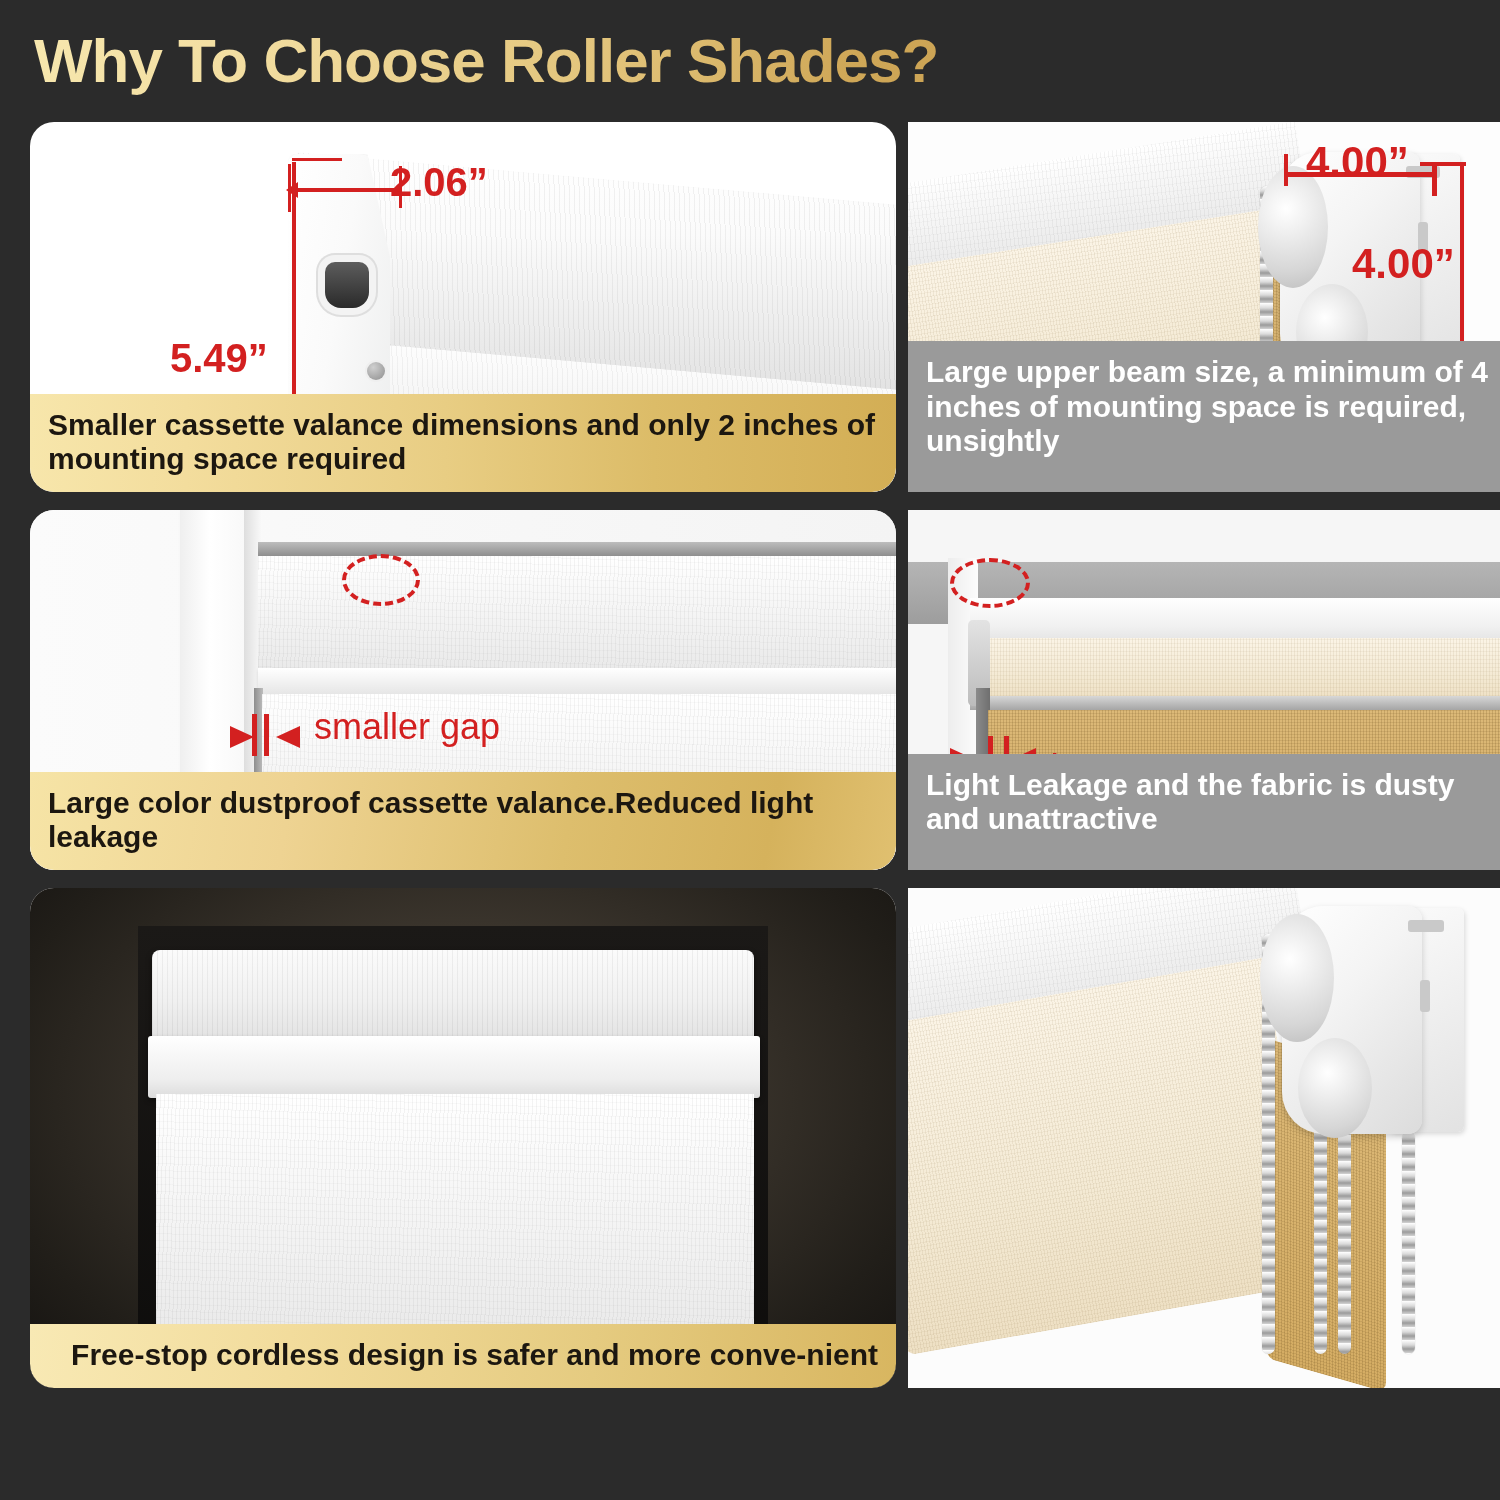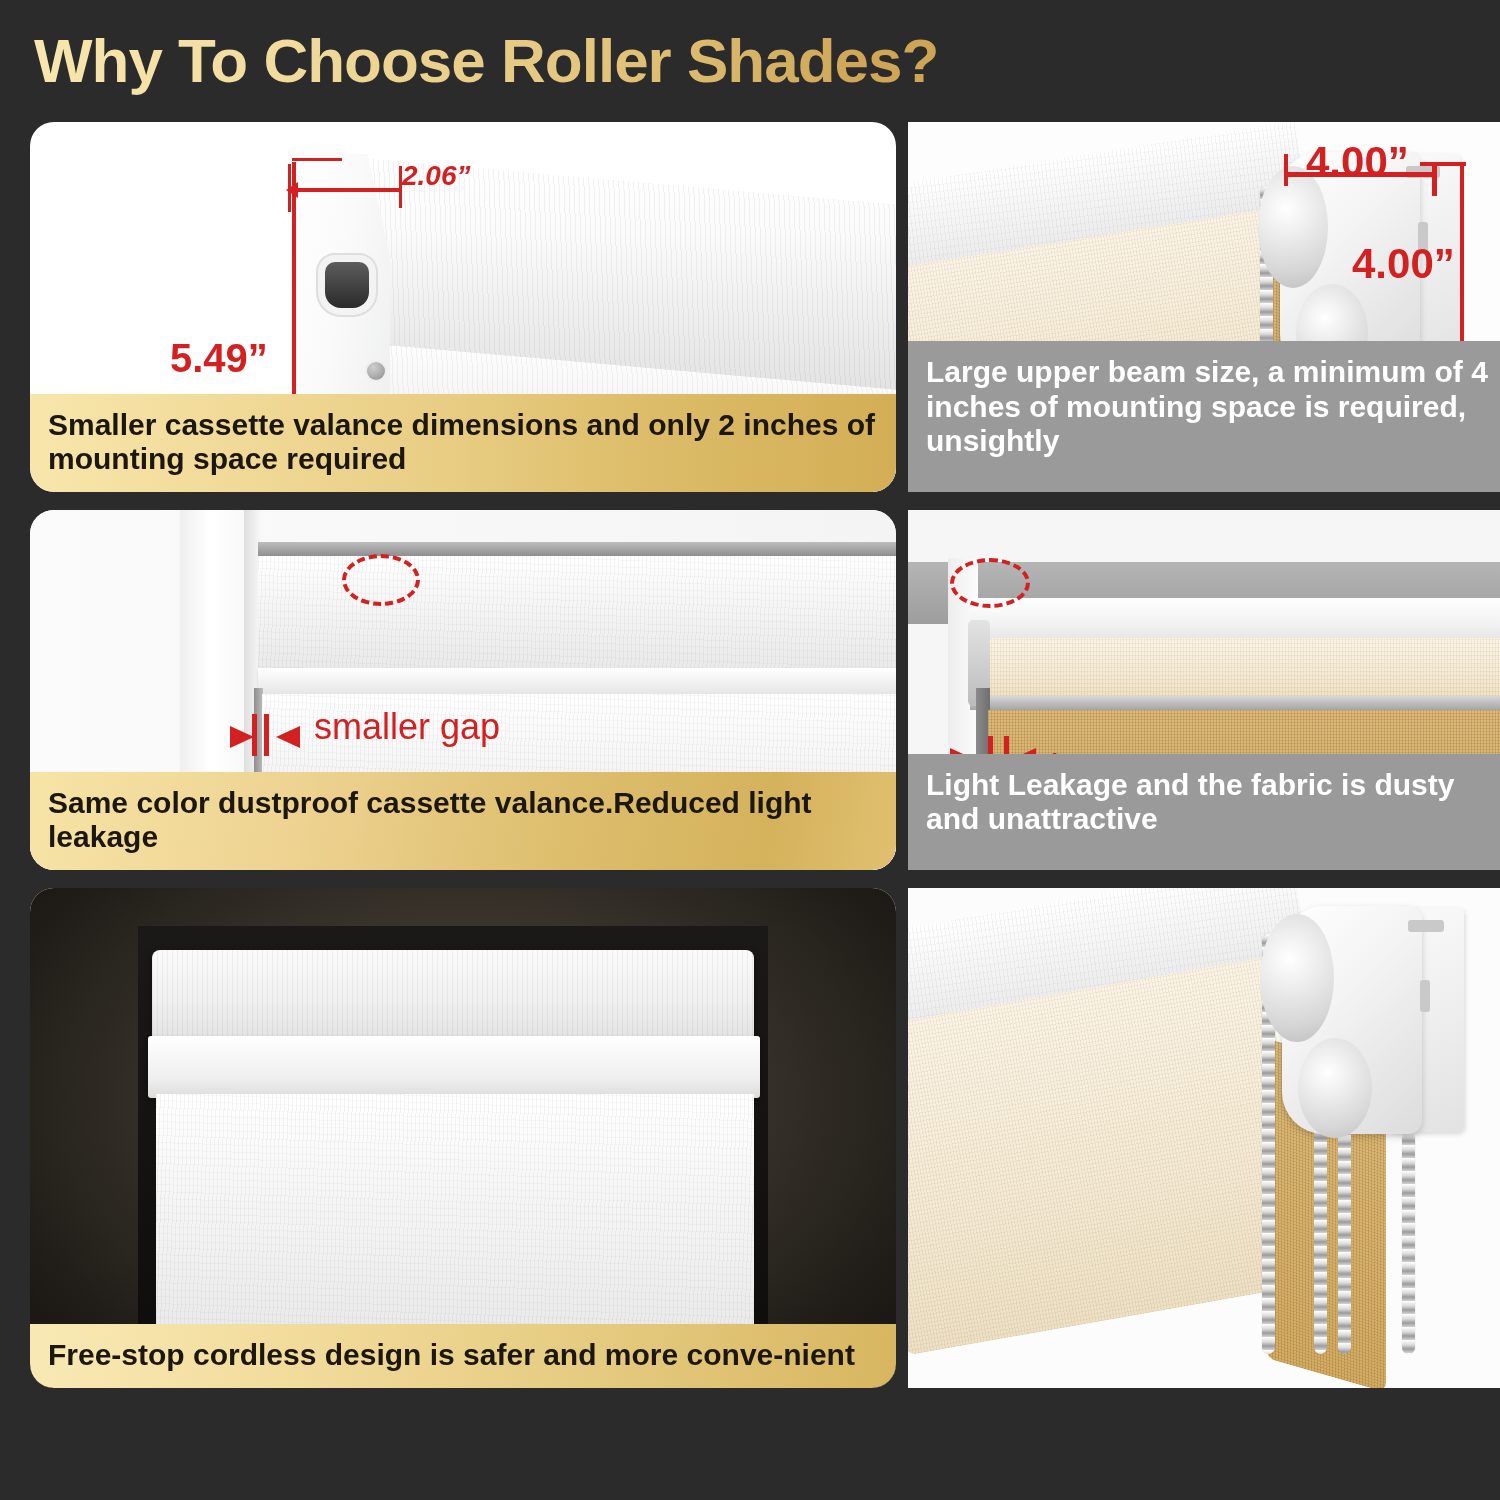--- a/index.html
+++ b/index.html
@@ -40,20 +40,21 @@
   }
   .caption.gold {
     color:#1c1710;
     background:linear-gradient(90deg,#f7e6ab 0%,#f3dd9d 18%,#e8cd83 48%,#dcbc68 72%,#d3ae55 100%);
   }
   .caption.gold.v2 {
     background:linear-gradient(100deg,#f6e4a6 0%,#eed392 30%,#ddbe6d 62%,#d5b25c 85%,#e0c070 100%);
   }
   .caption.gold.v3 {
     background:linear-gradient(95deg,#f8e9b4 0%,#f2dc9c 30%,#e5cb80 65%,#d8b660 100%);
+    text-align:right;
   }
   .caption.gray { color:#ffffff; background:#9a9a9a; padding-bottom:34px; }
   .panel.left .caption { border-radius:0 0 24px 24px;margin-top:24px; }
 
   
   .sky { position:absolute; background:#fdfdfd; }
 
   .fabric-white {
     background:
       repeating-linear-gradient(92deg, rgba(0,0,0,.045) 0 1px, rgba(255,255,255,0) 1px 4px),
@@ -307,21 +308,21 @@
     <div id="p1-fabric-drop" class="fabric-white"></div>
     <div id="p1-end-cap"></div>
     <div id="p1-slot"></div>
     <div id="p1-screw-mid"></div>
     <div id="p1-screw-low"></div>
 
     <div class="dim-line" style="left:258px;top:42px;width:3px;height:48px;"></div>
     <div class="dim-line" style="left:260px;top:66px;width:112px;height:4px;"></div>
     <div class="dim-line" style="left:369px;top:44px;width:3px;height:42px;"></div>
     <div class="dim-arrow" style="left:256px;top:60px;border-top:8px solid transparent;border-bottom:8px solid transparent;border-right:12px solid #d32020;"></div>
-    <div class="dim-label" style="left:372px;top:38px;font-size:28px;font-style:italic;">2.06”</div>
+    <div class="dim-label" style="left:360px;top:38px;font-size:40px;">2.06”</div>
 
     <div class="dim-line" style="left:262px;top:36px;width:50px;height:3px;"></div>
     <div class="dim-line" style="left:262px;top:40px;width:4px;height:318px;"></div>
     <div class="dim-line" style="left:246px;top:356px;width:50px;height:3px;"></div>
     <div class="dim-label" style="left:140px;top:214px;font-size:40px;">5.49”</div>
   </div>
   <div class="caption gold">Smaller cassette valance dimensions and only 2 inches of mounting space required</div>
 </div>
 
 <div class="panel right row1">
@@ -368,21 +369,21 @@
     <div id="p3-shade-bottom" class="fabric-white"></div>
 
     <div class="dashed-ellipse" style="left:312px;top:44px;width:78px;height:52px;"></div>
 
     <div class="dim-arrow" style="left:200px;top:216px;border-top:11px solid transparent;border-bottom:11px solid transparent;border-left:24px solid #d32020;"></div>
     <div class="dim-line" style="left:222px;top:204px;width:5px;height:42px;"></div>
     <div class="dim-line" style="left:234px;top:204px;width:5px;height:42px;"></div>
     <div class="dim-arrow" style="left:246px;top:216px;border-top:11px solid transparent;border-bottom:11px solid transparent;border-right:24px solid #d32020;"></div>
     <div class="dim-label" style="left:284px;top:196px;font-size:36px;font-weight:normal;">smaller gap</div>
   </div>
-  <div class="caption gold v2">Same color dustproof cassette valance.Reduced light leakage</div>
+  <div class="caption gold v2">Large color dustproof cassette valance.Reduced light leakage</div>
 </div>
 
 <div class="panel right row2">
   <div class="stage">
     <div id="p4-bg"></div>
     <div id="p4-wallband"></div>
     <div id="p4-frame-left"></div>
     <div id="p4-tube"></div>
     <div id="p4-cream" class="fabric-cream"></div>
     <div id="p4-rail"></div>

